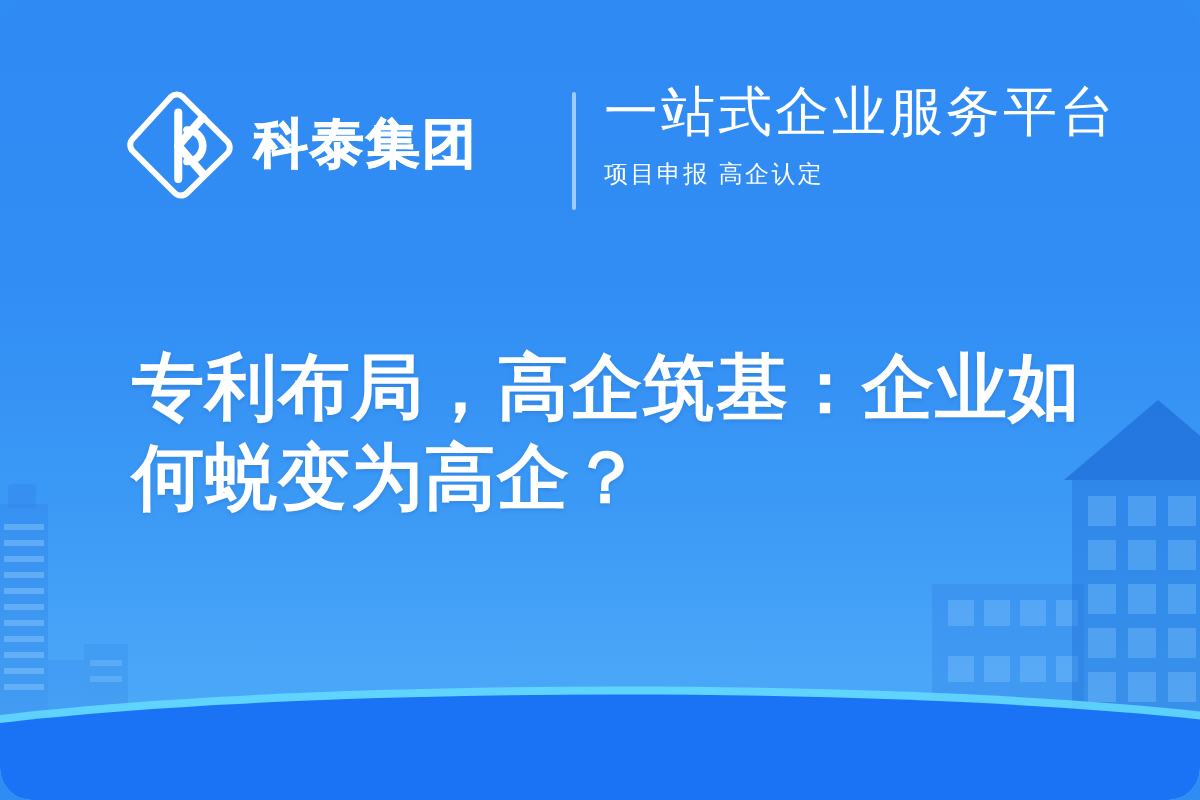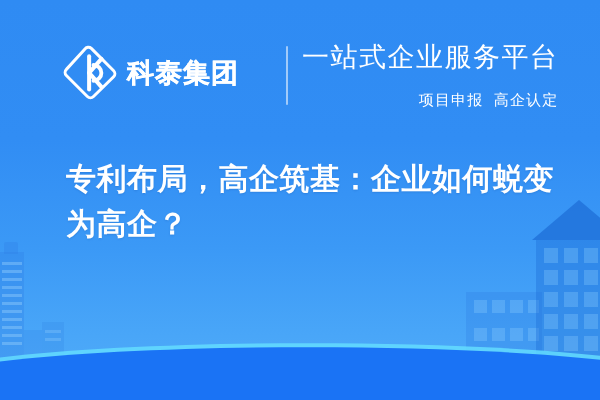--- a/index.html
+++ b/index.html
@@ -5,20 +5,21 @@
 <style>
   html,body{margin:0;padding:0;}
   body{
     width:600px;height:400px;overflow:hidden;
     font-family:"Liberation Sans","DejaVu Sans",sans-serif;
     background:#2f8cf5;
   }
   #banner{
     position:relative;width:600px;height:400px;overflow:hidden;
     background:linear-gradient(180deg,#2f8bf3 0%,#318df4 35%,#3b99f6 62%,#49a6f8 84%,#52adf9 100%);
+    border-radius:16px;
   }
 
   
   .skyline{position:absolute;left:0;top:0;width:600px;height:400px;}
   .bldg{position:absolute;background:#2f7fe4;opacity:.30;}
   .bldg.dark{background:#1f6fd8;opacity:.42;}
   .win{position:absolute;background:#8fd0ff;opacity:.30;}
   .stripe{position:absolute;background:#a9dcff;opacity:.34;height:3px;}
   .roof{
     position:absolute;width:0;height:0;
@@ -46,34 +47,34 @@
   .logo-en-row{display:flex;align-items:center;gap:5px;width:100%;justify-content:center;}
   .logo-dash{height:3px;width:17px;background:#fff;border-radius:2px;}
   .logo-en{
     font-size:15px;font-weight:700;color:#fff;letter-spacing:3.2px;
     line-height:1;font-family:"Liberation Sans",sans-serif;
   }
   .divider{
     position:absolute;left:286px;top:46px;width:2px;height:59px;
     background:rgba(255,255,255,.55);border-radius:1px;
   }
-  .tagline{position:absolute;left:302px;top:42px;text-align:right;}
+  .tagline{position:absolute;left:302px;top:42px;}
   .tag-main{
     font-size:27px;color:#fff;line-height:1.12;letter-spacing:1.5px;
     font-family:"DejaVu Sans","Liberation Sans",sans-serif;font-weight:400;
   }
   .tag-sub{
-    margin-top:19px;font-size:15px;color:#fff;letter-spacing:1.2px;
-    font-family:Liberation Mono, monospace;font-weight:400;
+    margin-top:7px;font-size:12px;color:#fff;letter-spacing:1.2px;
+    font-family:Liberation Sans, sans-serif;font-weight:400;
   }
 
   
   .title{
-    position:absolute;left:66px;top:156px;width:500px;
-    font-size:30px;font-weight:700;color:#fff;line-height:45px;
+    position:absolute;left:66px;top:172px;width:500px;
+    font-size:36px;font-weight:700;color:#fff;line-height:45px;
     letter-spacing:.5px;
     font-family:"DejaVu Sans","Liberation Sans",sans-serif;
     text-shadow:0 1px 2px rgba(10,60,140,.18);
   }
 </style>
 </head>
 <body>
 
 <div id="banner">
 

